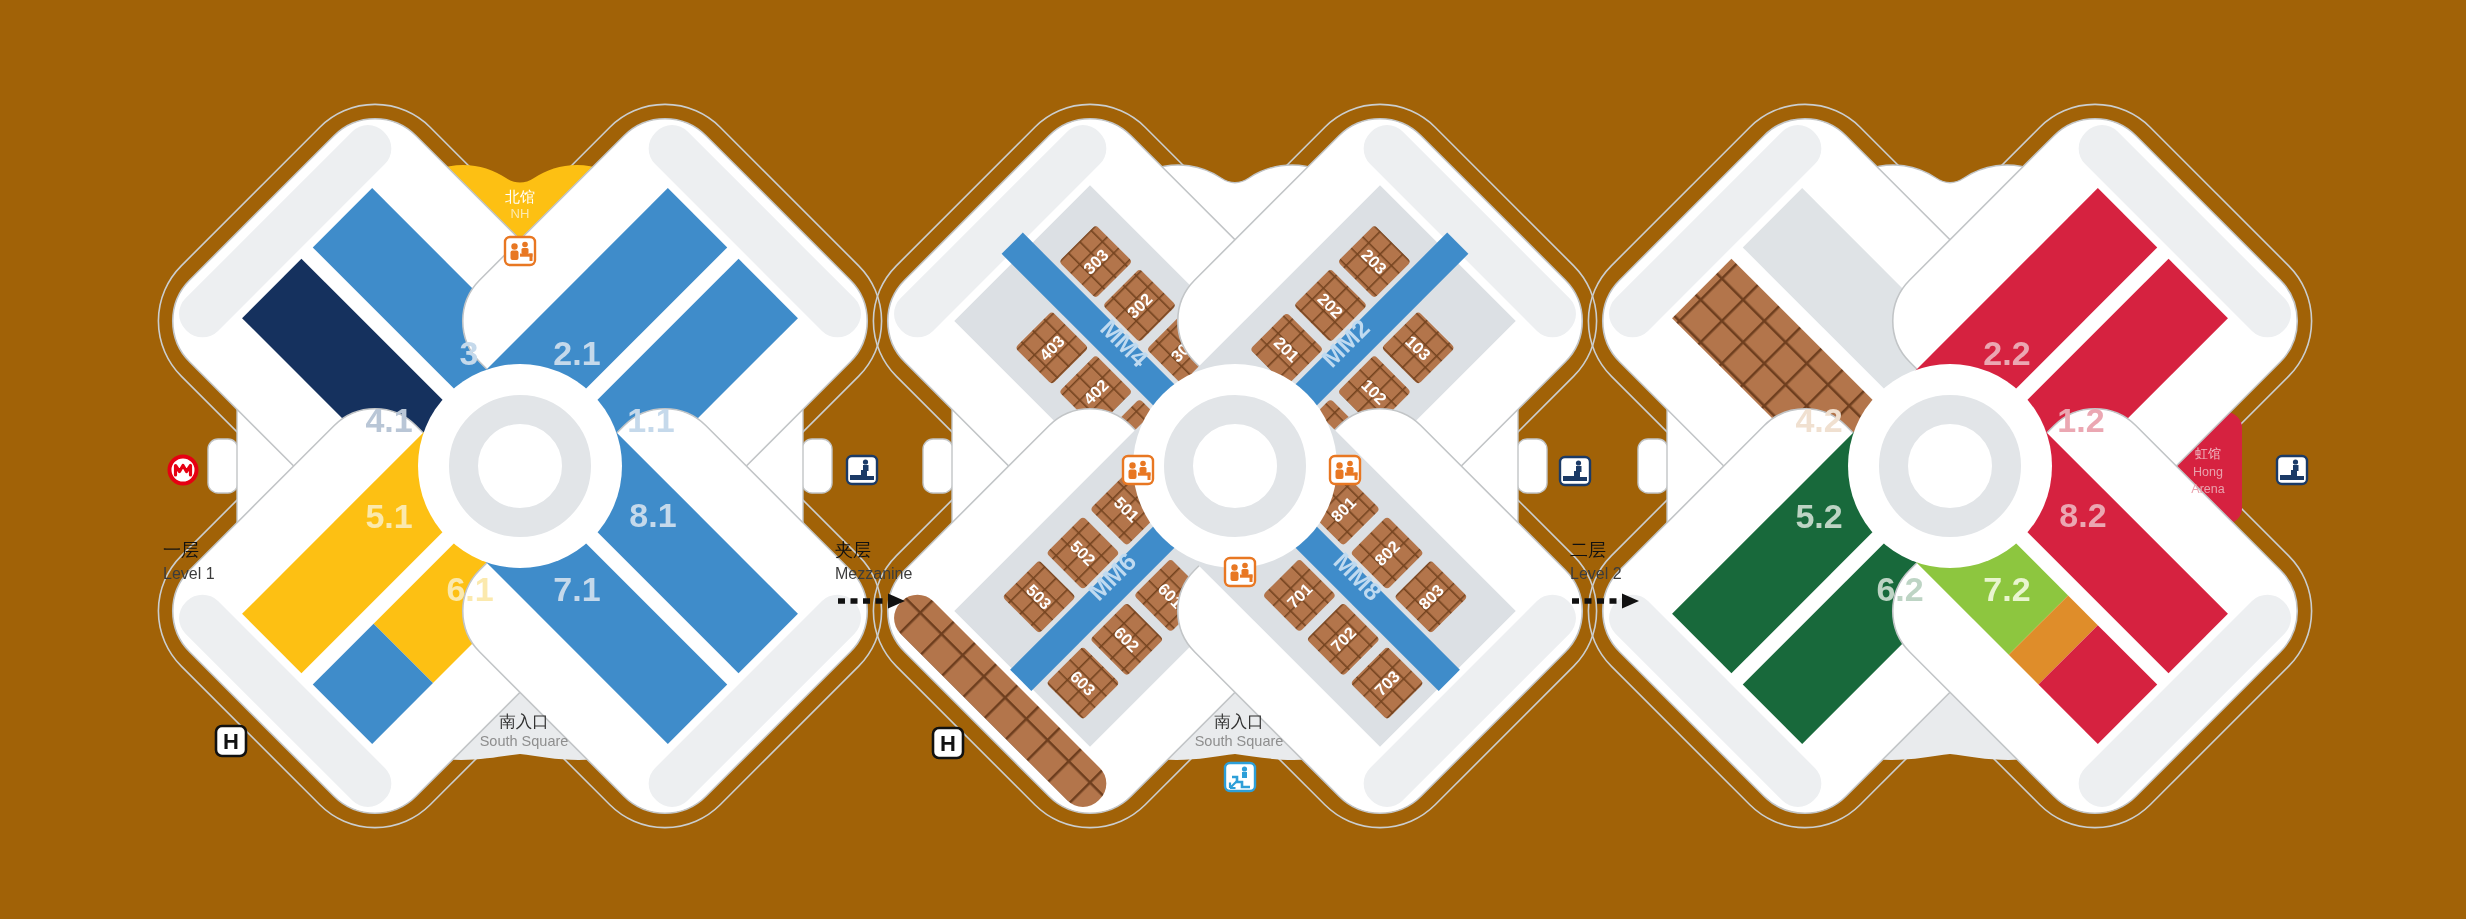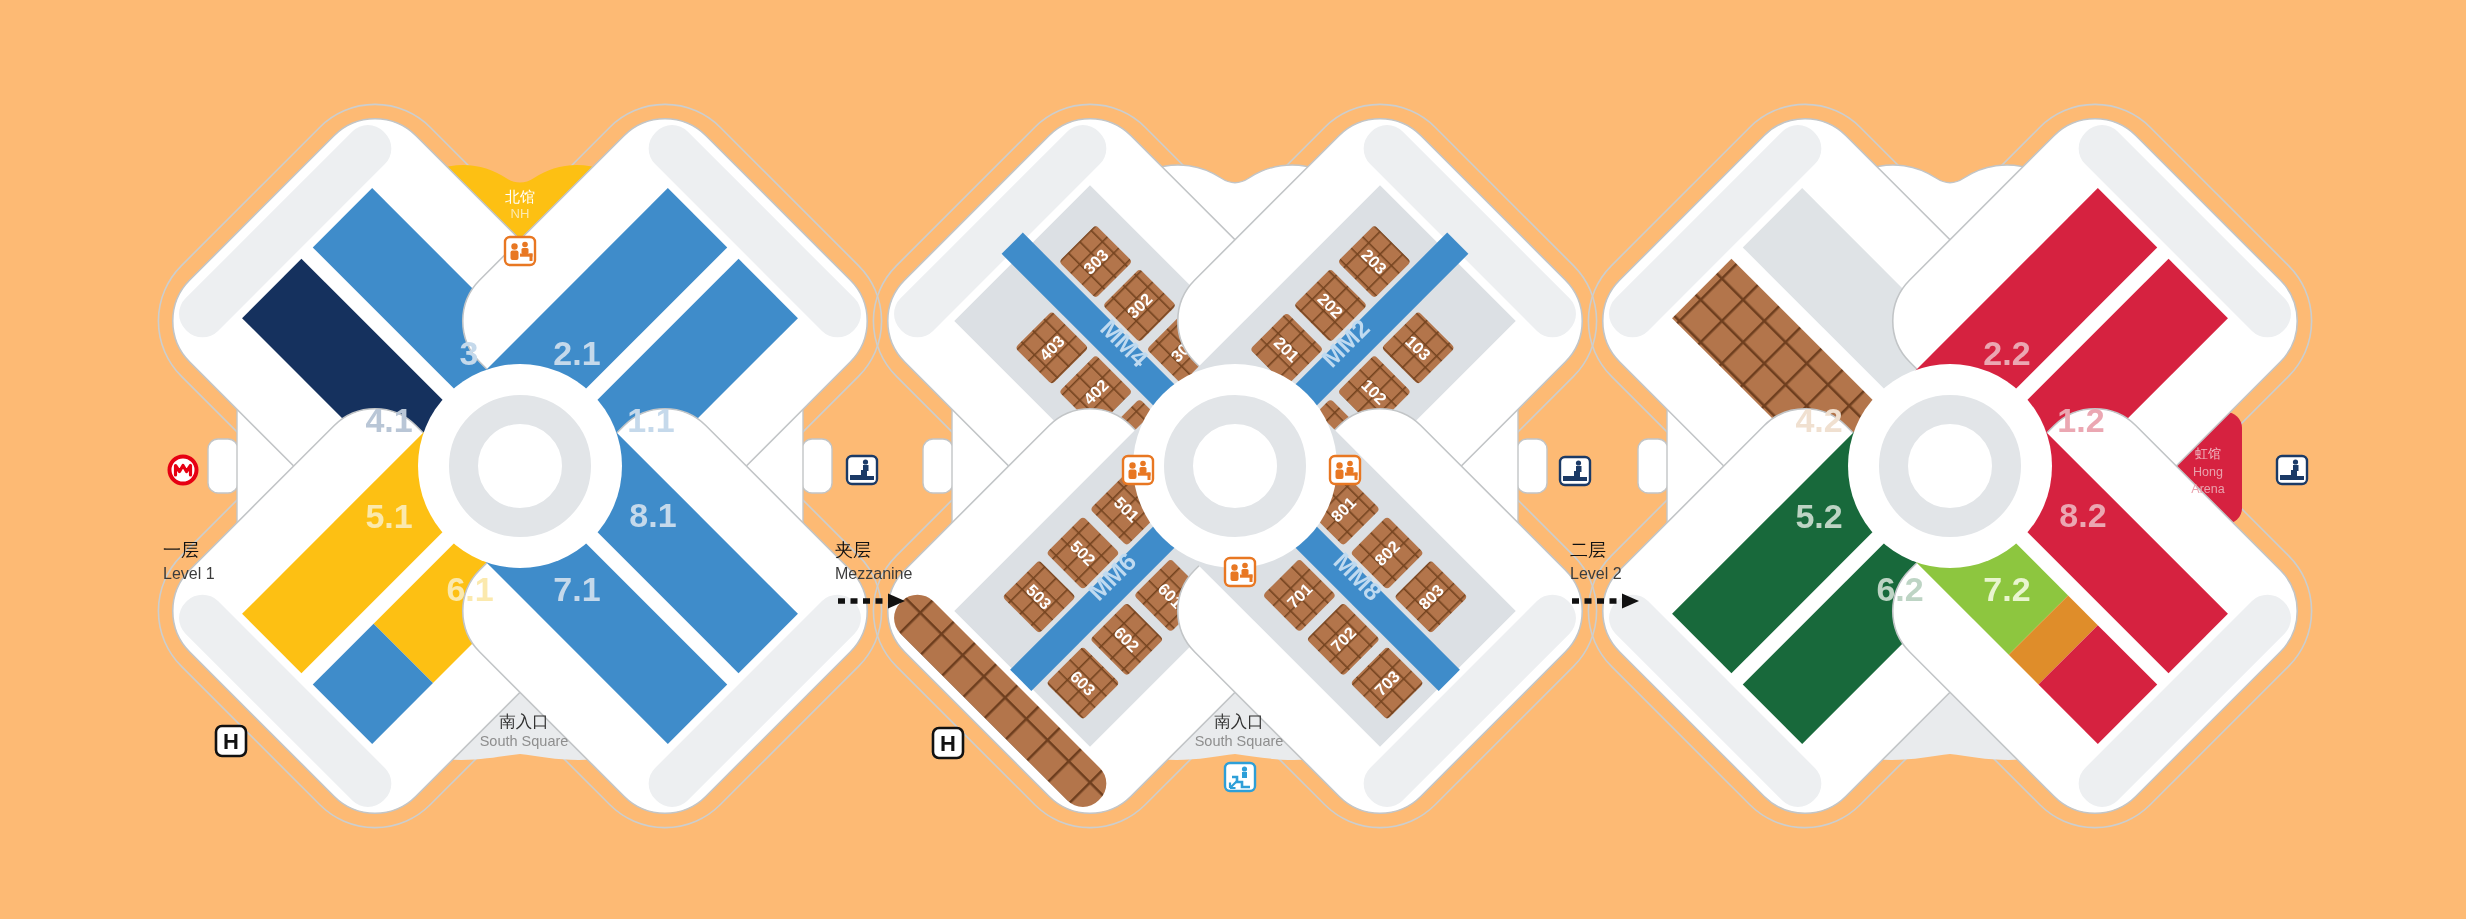--- a/index.html
+++ b/index.html
@@ -1,16 +1,16 @@
 <!DOCTYPE html>
 <html><head>
 <meta charset="utf-8">
 <style>
   html,body{margin:0;padding:0;background:#fff;}
-  .stage{position:relative;width:2466px;height:919px;background:#fdba74;overflow:hidden;}
+  .stage{position:relative;width:2466px;height:919px;background:#a16207;overflow:hidden;}
   svg{display:block;}
   text{font-family:"Liberation Sans","DejaVu Sans",sans-serif;}
   .leaf{fill:#ffffff;stroke:#c2c5c7;stroke-width:1.6;}
   .contour{fill:none;stroke:#cbcecf;stroke-width:1.6;}
   .funnel-w{fill:#ffffff;stroke:#c2c5c7;stroke-width:1.4;}
   .fan{fill:#e9ebed;}
   .corr{fill:#f2f3f5;}
   .strip{fill:#edeff1;}
   .ring{fill:none;stroke:#e2e5e8;stroke-width:29;}
   .ccover{fill:#ffffff;}

